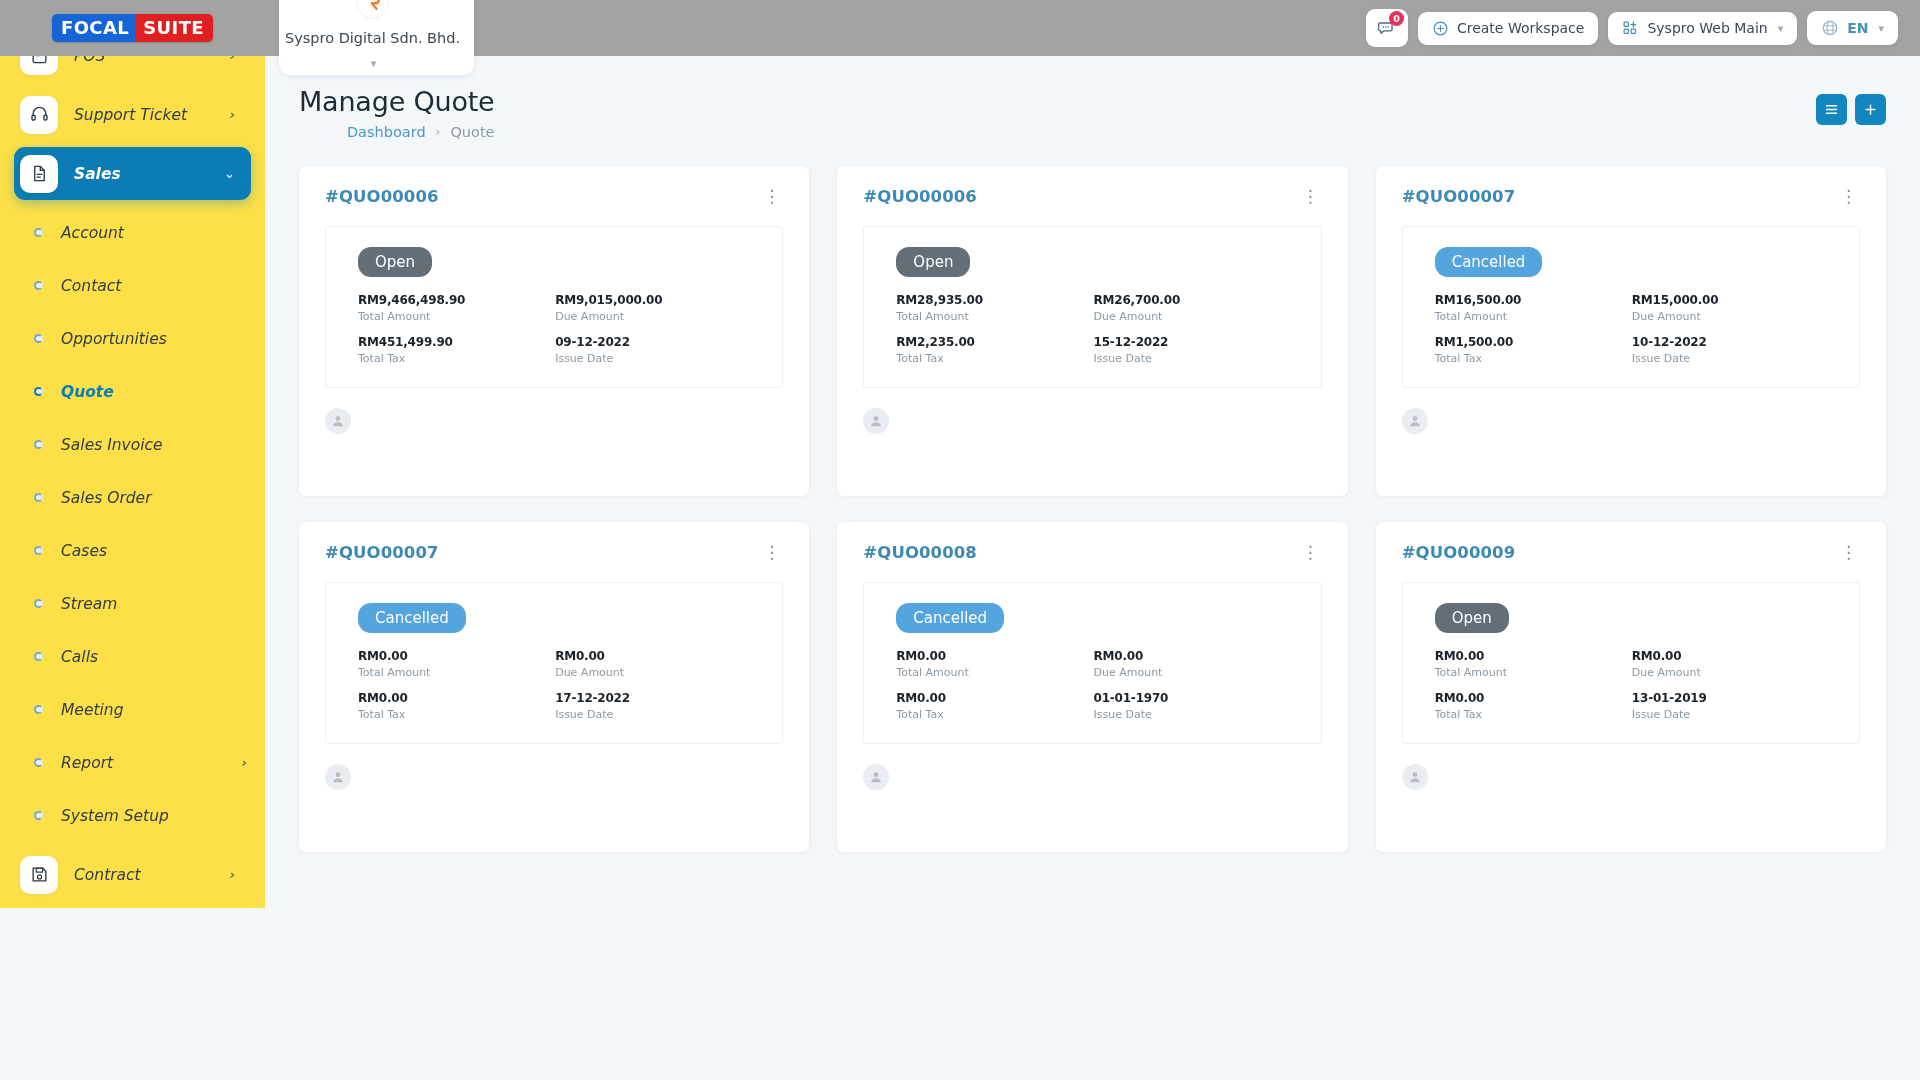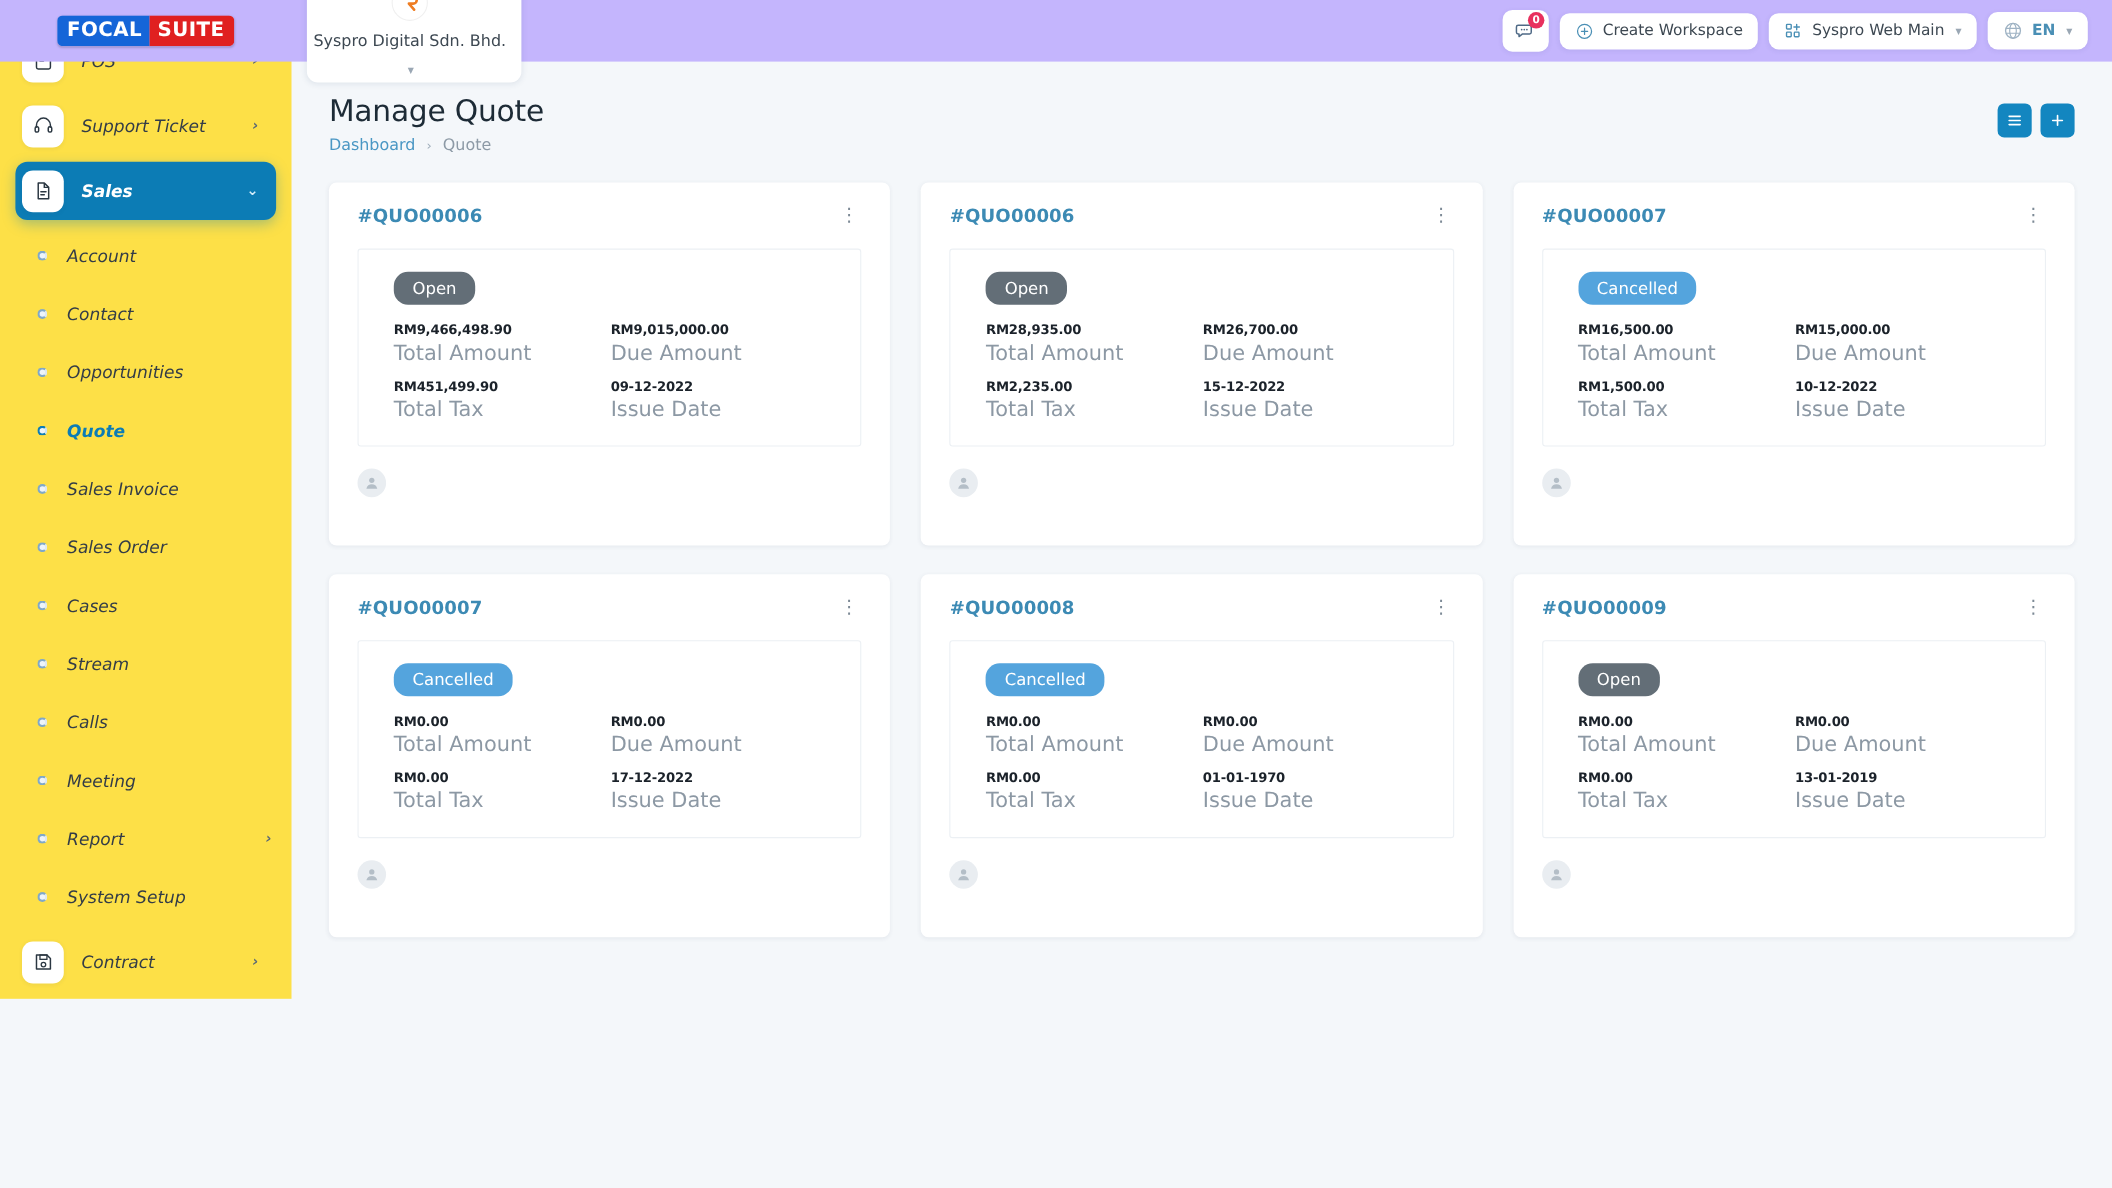--- a/index.html
+++ b/index.html
@@ -7,21 +7,21 @@
     width: 1920px; height: 1080px;
     overflow: hidden;
     font-family: "DejaVu Sans", "Liberation Sans", sans-serif;
     background: #f4f7fa;
   }
 
   
   .topbar {
     position: absolute; top: 0; left: 0;
     width: 1920px; height: 56px;
-    background: #c4b5fd;
+    background: #a3a3a3;
     display: flex; align-items: center;
     z-index: 40;
   }
   .brand-zone {
     width: 265px; height: 56px;
     display: flex; align-items: center; justify-content: center;
     flex: 0 0 265px;
   }
   .logo {
     display: inline-flex; align-items: stretch;
@@ -140,21 +140,21 @@
     padding: 30px 34px 0 34px;
     overflow: hidden;
   }
   .page-head { display: flex; align-items: flex-start; }
   .page-title {
     font-size: 27px; font-weight: 400; color: #1d2b36;
     letter-spacing: -.2px;
   }
   .crumbs {
     margin-top: 7px; display: flex; align-items: center;
-    gap: 10px; font-size: 14.5px;
+    gap: 10px; font-size: 14.5px; justify-content: flex-end;
   }
   .crumb-link { color: #4a97c4; cursor: pointer; }
   .crumb-sep { color: #9fadba; font-size: 12px; }
   .crumb-cur { color: #8d9aa6; }
 
   .head-actions { margin-left: auto; display: flex; gap: 8px; padding-top: 8px; }
   .sq-btn {
     width: 31px; height: 31px; border-radius: 6px;
     background: #1386c0; border: none; cursor: pointer;
     display: flex; align-items: center; justify-content: center;
@@ -200,21 +200,21 @@
 
   .pairs {
     margin-top: 16px; padding: 0 30px 0 32px;
     display: grid; grid-template-columns: 1fr 1fr;
     row-gap: 12px;
   }
   .pair-val {
     font-size: 12px; font-weight: 700; color: #1b222a;
     letter-spacing: -.2px;
   }
-  .pair-lbl { font-size: 19px; color: #8c98a4; margin-top: 3px; }
+  .pair-lbl { font-size: 11px; color: #8c98a4; margin-top: 3px; }
 
   .card-foot { margin-top: 20px; }
   .avatar-ph {
     width: 26px; height: 26px; border-radius: 50%;
     background: #e9edf1;
     display: flex; align-items: center; justify-content: center;
   }
   .avatar-ph svg { width: 16px; height: 16px; fill: #b4bec7; }
 </style>
 </head>

